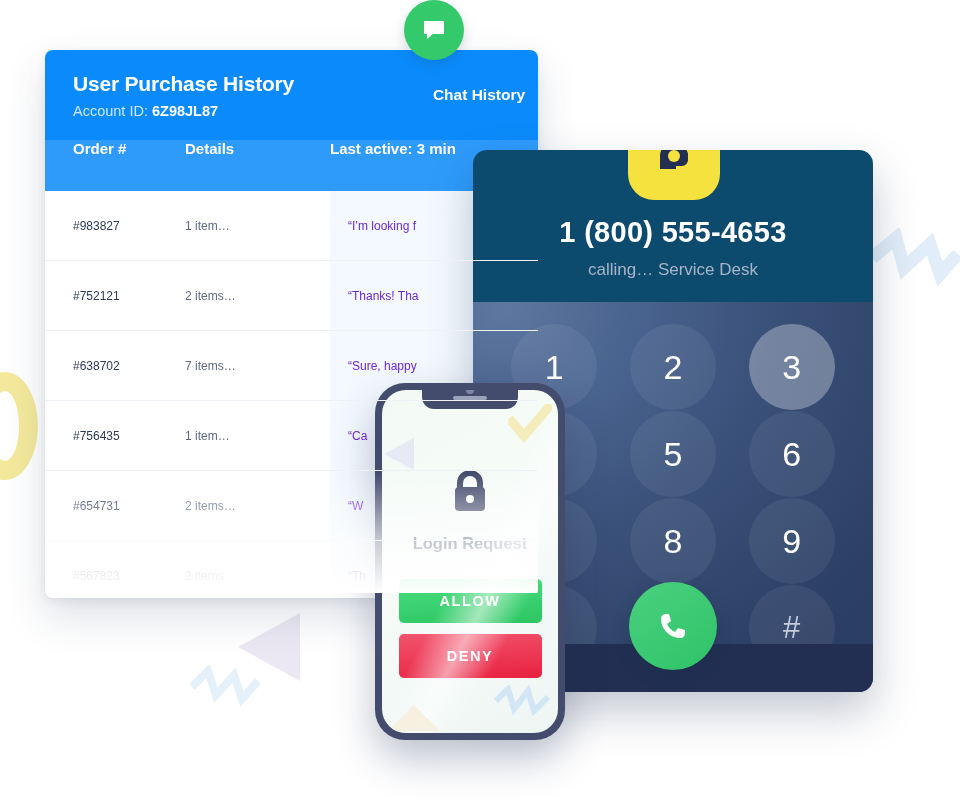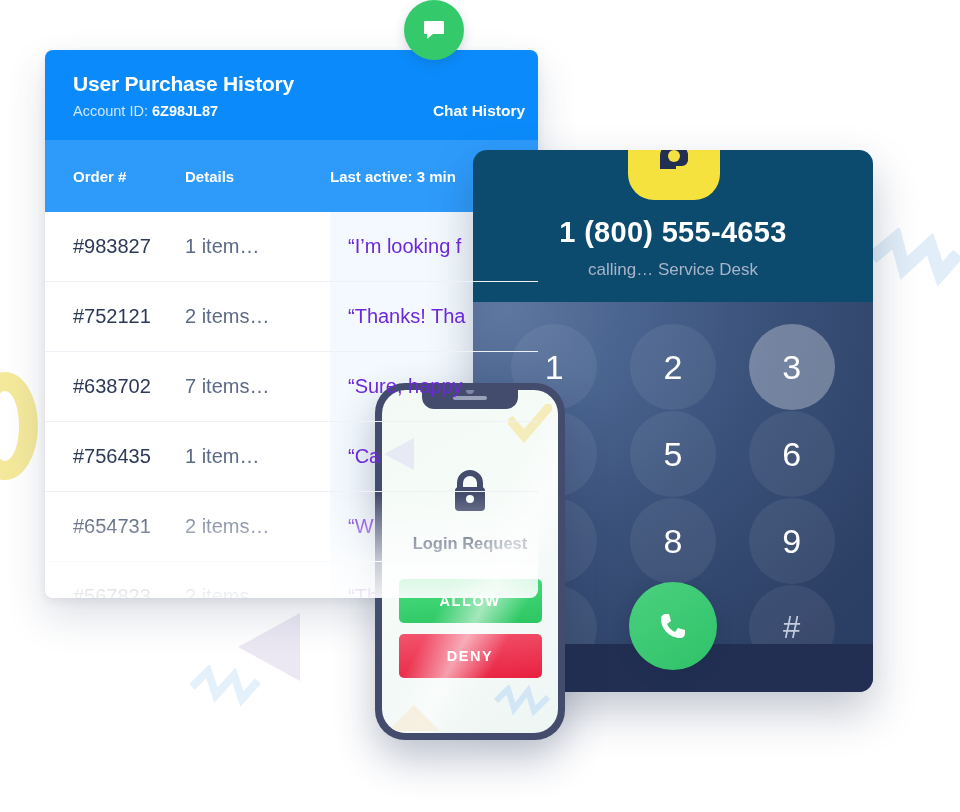--- a/index.html
+++ b/index.html
@@ -77,63 +77,62 @@
   }
   .card-sub {
     margin-top: 7px;
     color: #cfe7ff;
     font-size: 14.5px;
   }
   .card-sub b { color: #ffffff; font-weight: bold; }
 
   .chat-title {
     position: absolute;
-    left: 330px; top: 52px;
+    left: 330px; top: 36px;
     width: 208px;
     text-align: center;
     color: #ffffff;
     font-size: 15.5px;
     font-weight: bold;
   }
 
   .chat-bubble-badge {
     position: absolute;
     left: 404px; top: 0px;
     width: 60px; height: 60px;
     border-radius: 50%;
     background: #34c96a;
     display: flex; align-items: center; justify-content: center;
     box-shadow: 0 4px 12px rgba(30,60,95,.18);
   }
 
   
   .thead {
     display: flex;
-    height: 72px;
+    height: 51px;
     background: #2e9bfb;
-    align-items: center;
   }
   .thead .th {
     color: #ffffff;
     font-size: 15px;
     font-weight: bold;
   }
   .th-order  { width: 140px; padding-left: 28px; }
   .th-detail { width: 145px; }
   .th-last   { flex: 1; color: #eaf4ff; font-weight: bold; white-space: nowrap; }
 
   
   .tbody { position: relative; height: 402px; }
   .trow {
     display: flex;
     height: 70px;
     align-items: center;
     border-bottom: 1px solid #eef1f6;
   }
-  .trow .cell { font-size: 20px; }
+  .trow .cell { font-size: 12px; }
   .c-order  { width: 140px; padding-left: 28px; color: #2c3a58; }
   .c-detail { width: 145px; color: #5d6a85; }
   .c-msg    { flex: 1; color: #6d28d9; white-space: nowrap; overflow: hidden; padding-left: 18px; }
 
   
   .chat-col-tint {
     position: absolute;
     left: 285px; top: 0;
     width: 208px; height: 402px;
     background: #f3f9fe;

